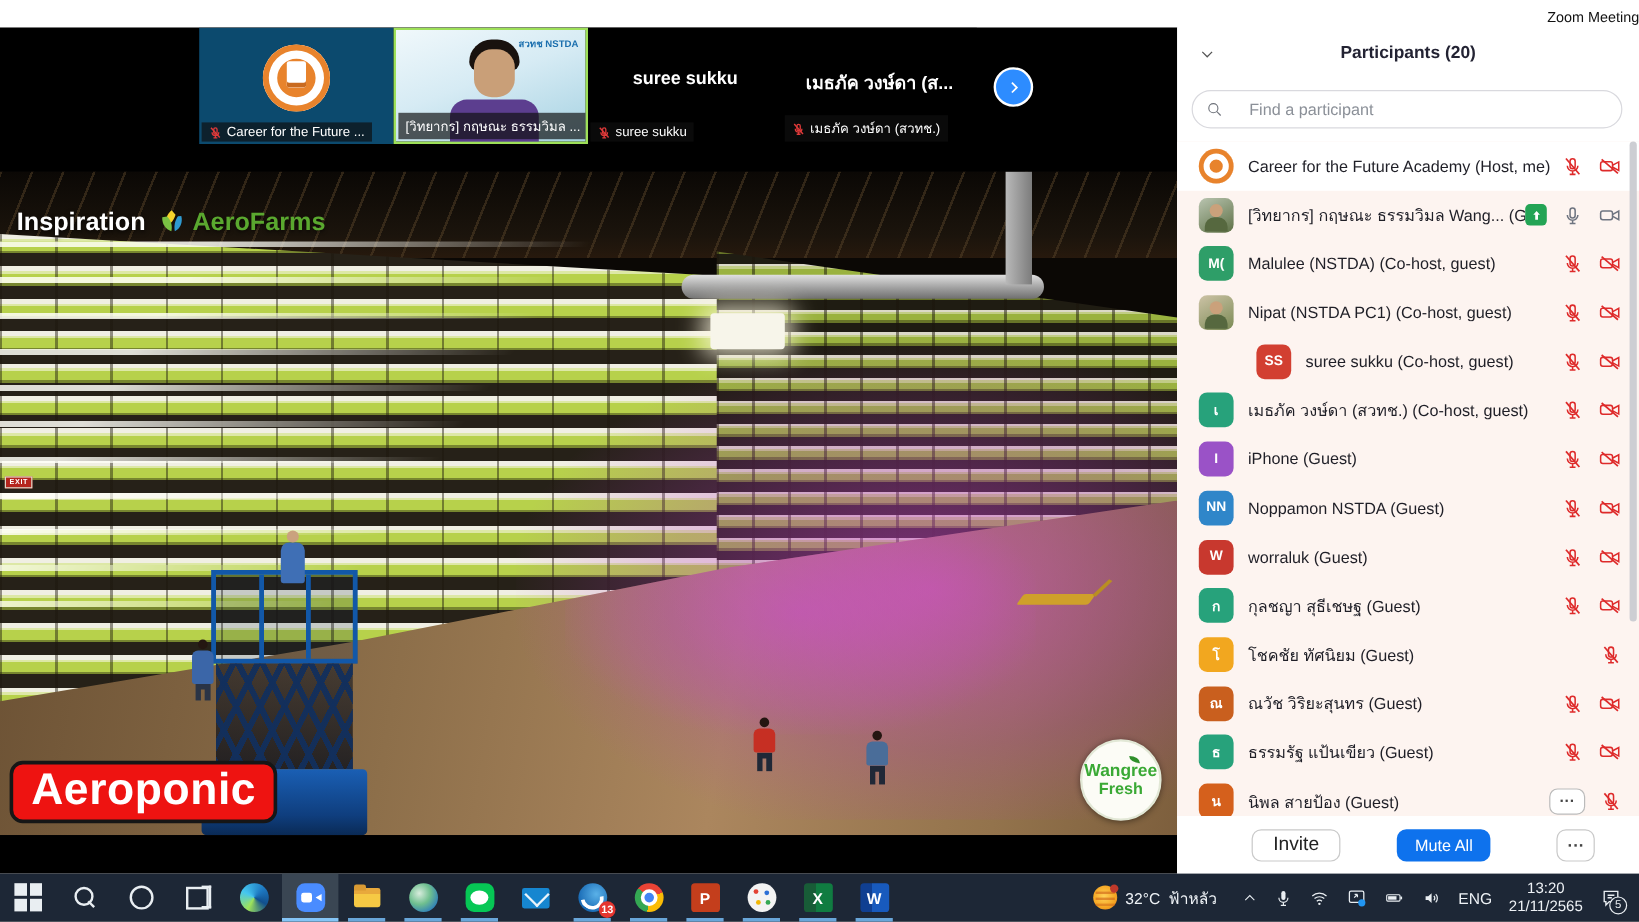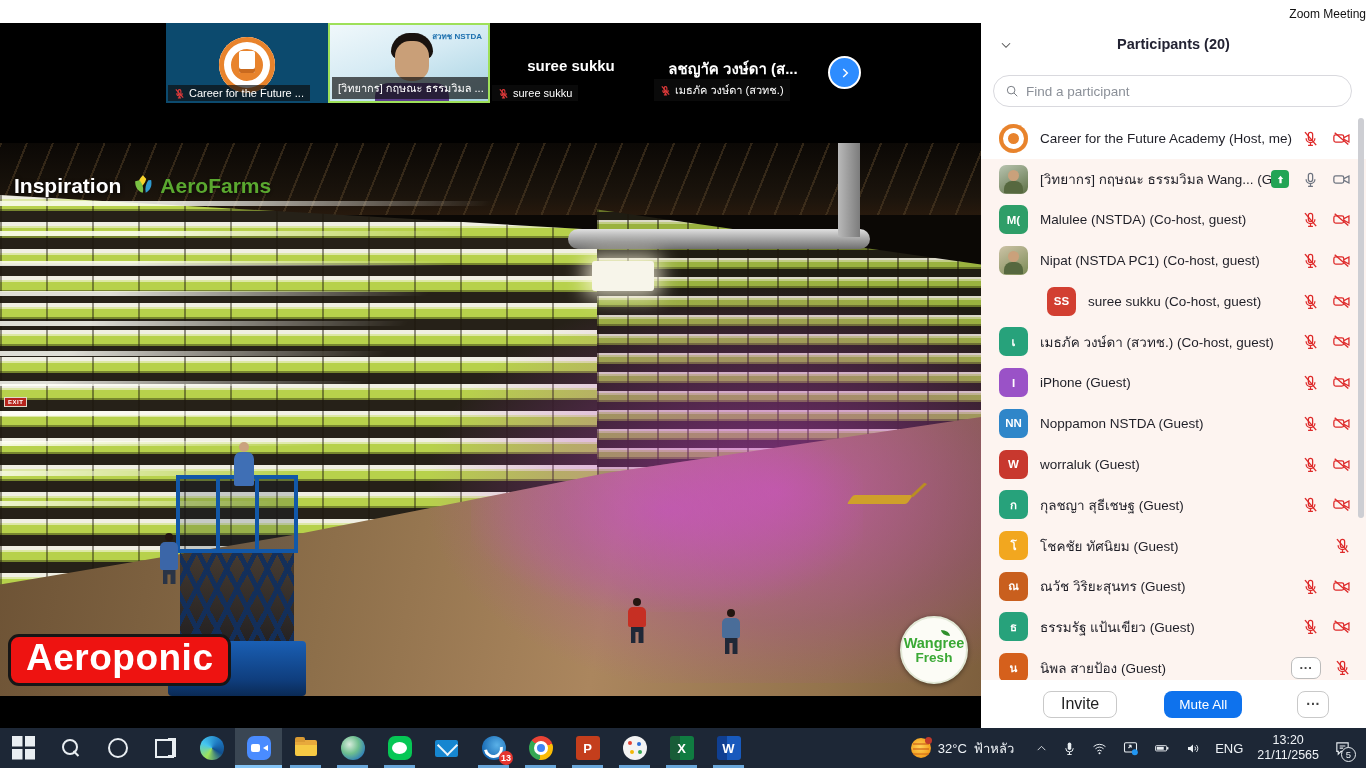--- a/index.html
+++ b/index.html
@@ -17,21 +17,21 @@
   .win-title{font-size:12px;color:#111;}
   .win-controls{margin-left:auto;display:flex;height:100%;}
   .win-btn{width:46px;height:100%;display:flex;align-items:center;justify-content:center;background:#fff;border:none;cursor:pointer;}
   .win-btn svg{stroke:#222;stroke-width:1.2;fill:none;}
 
   
   .main-video{position:absolute;left:0;top:23px;width:981px;height:705px;background:#000;overflow:hidden;}
 
   
   .thumb-strip{position:absolute;left:0;top:0;width:981px;height:120px;background:#000;}
-  .thumb{position:absolute;top:0;width:162px;height:80px;background:#000;overflow:hidden;}
+  .thumb{position:absolute;top:0;width:162px;height:97px;background:#000;overflow:hidden;}
   .thumb.active{border:2px solid #9ee059;}
   .t-center{position:absolute;left:0;right:0;top:34px;text-align:center;color:#fff;font-weight:bold;font-size:15px;}
   .t-label{position:absolute;left:2px;bottom:2px;background:rgba(15,15,15,.68);color:#fff;font-size:11px;
     padding:2px 6px;display:flex;align-items:center;gap:4px;max-width:156px;white-space:nowrap;}
   .t-label svg{flex:0 0 auto;}
   .t-corner{position:absolute;top:5px;right:6px;font-size:8px;font-weight:bold;color:#1b6fae;}
   .t-logo,.t-photo-head,.t-photo-hair,.t-photo-shirt{display:none;}
   .thumb-logo{background:#0c4a6e;}
   .thumb-logo .t-logo{display:block;position:absolute;left:53px;top:14px;width:56px;height:56px;border-radius:50%;
     background:#e8832c;box-shadow:inset 0 0 0 5px #e8832c, inset 0 0 0 12px #fff;}
@@ -121,21 +121,21 @@
   .wangree-badge .w2{color:#3aa935;font-weight:bold;font-size:13.5px;}
   .wangree-badge .wleaf{position:absolute;top:12px;right:16px;width:9px;height:6px;background:#2f8f2b;border-radius:0 100% 0 100%;}
 
   
   .panel{position:absolute;left:981px;top:23px;width:385px;height:705px;background:#fff;}
   .p-header{position:absolute;top:0;left:0;right:0;height:44px;}
   .collapse-btn{position:absolute;left:16px;top:14px;width:18px;height:18px;border:none;background:none;cursor:pointer;}
   .collapse-btn svg{stroke:#555;stroke-width:1.8;fill:none;}
   .p-title{position:absolute;left:0;right:0;top:13px;text-align:center;font-weight:bold;font-size:14.5px;color:#232333;}
   .p-search{position:absolute;top:52px;left:12px;right:14px;height:32px;border:1px solid #d9d9de;border-radius:16px;
-    display:flex;align-items:center;padding:0 11px;gap:7px;background:#fff;}
+    display:flex;align-items:center;padding:0 11px;gap:22px;background:#fff;}
   .p-search svg{stroke:#6f737b;stroke-width:1.6;fill:none;flex:0 0 auto;}
   .p-search input{border:none;outline:none;flex:1;font-size:13.5px;color:#333;background:transparent;
     font-family:"Liberation Sans","DejaVu Sans",sans-serif;}
   .p-search input::placeholder{color:#8b9098;}
   .plist{position:absolute;top:95px;bottom:48px;left:0;right:0;background:#fdf4f0;overflow:hidden;}
   .row{height:40.72px;display:flex;align-items:center;padding:0 15px 0 18px;cursor:pointer;}
   .row.first{background:#fff;}
   .avatar{width:29px;height:29px;border-radius:7px;margin-right:12px;flex:0 0 auto;
     display:flex;align-items:center;justify-content:center;color:#fff;font-weight:bold;font-size:11.5px;}
   .avatar.av-logo{border-radius:50%;background:#e8832c;box-shadow:inset 0 0 0 4px #e8832c, inset 0 0 0 9px #fff;}
@@ -282,21 +282,21 @@
       <svg class="mic-s" width="11" height="11" viewBox="0 0 24 24">
         <path d="M12 3.5c1.7 0 3 1.3 3 3V12c0 1.7-1.3 3-3 3s-3-1.3-3-3V6.5c0-1.7 1.3-3 3-3z" fill="none" stroke="#e03a3a" stroke-width="2.4"></path>
         <path d="M6 11.5a6 6 0 0 0 12 0 M12 17.5v4 M8.5 21.5h7" fill="none" stroke="#e03a3a" stroke-width="2.4"></path>
         <line x1="4" y1="3" x2="20" y2="21" stroke="#e03a3a" stroke-width="2.6"></line>
       </svg>
       <span class="t-label-text">suree sukku</span>
     </div>
   </div>
         <div class="thumb thumb-name" style="left: 652px;">
 
-    <div class="t-center">ลชญาัค วงษ์ดา (ส...</div>
+    <div class="t-center">เมธภัค วงษ์ดา (ส...</div>
     <div class="t-label">
       <svg class="mic-s" width="11" height="11" viewBox="0 0 24 24">
         <path d="M12 3.5c1.7 0 3 1.3 3 3V12c0 1.7-1.3 3-3 3s-3-1.3-3-3V6.5c0-1.7 1.3-3 3-3z" fill="none" stroke="#e03a3a" stroke-width="2.4"></path>
         <path d="M6 11.5a6 6 0 0 0 12 0 M12 17.5v4 M8.5 21.5h7" fill="none" stroke="#e03a3a" stroke-width="2.4"></path>
         <line x1="4" y1="3" x2="20" y2="21" stroke="#e03a3a" stroke-width="2.6"></line>
       </svg>
       <span class="t-label-text">เมธภัค วงษ์ดา (สวทช.)</span>
     </div>
   </div>
       </div>

